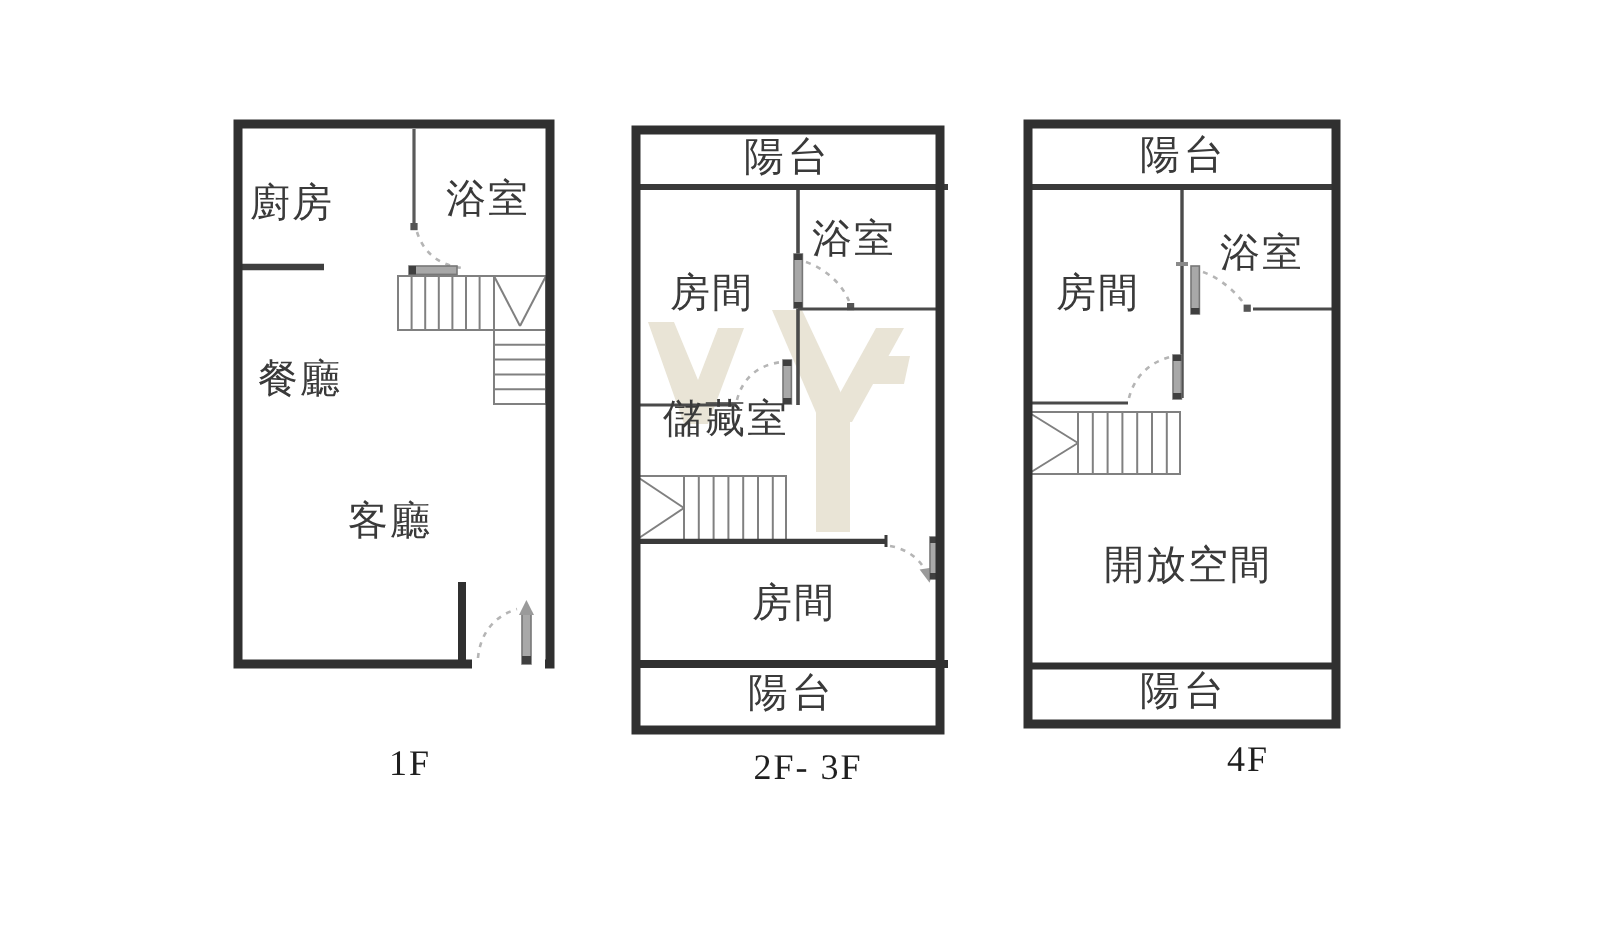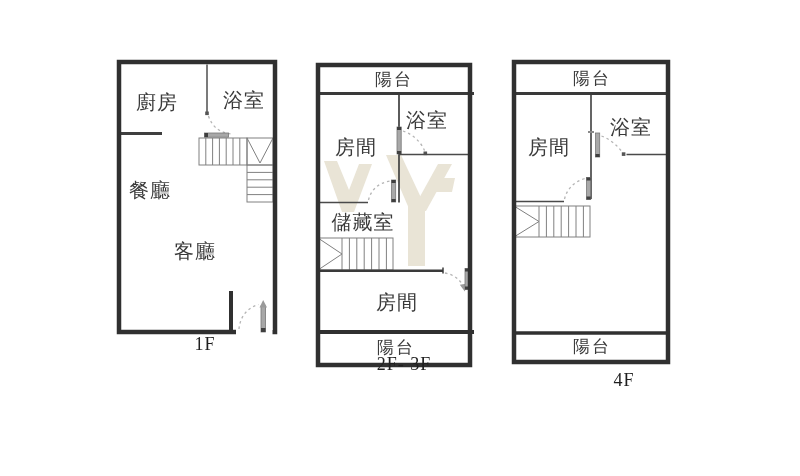--- a/index.html
+++ b/index.html
@@ -13,21 +13,21 @@
   #linework{position:absolute;left:0;top:0;}
   .lbl{
     position:absolute;
     transform:translate(-50%,-50%);
     white-space:nowrap;
     color:#3a3a3a;
     font-size:20px;
     letter-spacing:1px;
     line-height:1;
   }
-  .balcony{font-size:17px;letter-spacing:2px;}
+  .balcony{font-size:20px;letter-spacing:2px;}
   .floor-title{
     position:absolute;
     transform:translate(-50%,-50%);
     white-space:nowrap;
     color:#1f1f1f;
     font-size:18px;
     letter-spacing:1px;
   }
 </style>
 </head>
@@ -172,33 +172,34 @@
         <line x1="561.2" y1="206" x2="561.2" y2="237"></line>
         <line x1="568.6" y1="206" x2="568.6" y2="237"></line>
         <line x1="576" y1="206" x2="576" y2="237"></line>
         <line x1="583.4" y1="206" x2="583.4" y2="237"></line>
       </g>
 
       <rect x="514" y="62" width="154" height="300" stroke="#303030" stroke-width="4.5"></rect>
     </g>
   </svg>
 
-  <div class="lbl" style="left:157px;top:102px">廚房</div>
+  <div class="lbl" style="left:146px;top:102px">廚房</div>
   <div class="lbl" style="left:244px;top:100px">浴室</div>
   <div class="lbl" style="left:150px;top:190px">餐廳</div>
-  <div class="lbl" style="left:195px;top:251px">客廳</div>
-  <div class="floor-title" style="left:205px;top:344px">1F</div>
+  <div class="lbl" style="left:195px;top:261px">客廳</div>
+  <div class="floor-title" style="left:205px;top:382px">1F</div>
 
   <div class="lbl balcony" style="left:394px;top:79px">陽台</div>
   <div class="lbl" style="left:356px;top:147px">房間</div>
   <div class="lbl" style="left:427px;top:120px">浴室</div>
-  <div class="lbl" style="left:363px;top:222px">儲藏室</div>
+  <div class="lbl" style="left:363px;top:210px">儲藏室</div>
   <div class="lbl" style="left:397px;top:302px">房間</div>
   <div class="lbl balcony" style="left:396px;top:347px">陽台</div>
-  <div class="floor-title" style="left:404px;top:364px">2F- 3F</div>
+  <div class="floor-title" style="left:404px;top:384px">2F- 3F</div>
 
   <div class="lbl balcony" style="left:592px;top:78px">陽台</div>
   <div class="lbl" style="left:549px;top:147px">房間</div>
   <div class="lbl" style="left:631px;top:127px">浴室</div>
+  <div class="lbl" style="left:594px;top:283px">開放空間</div>
   <div class="lbl balcony" style="left:592px;top:346px">陽台</div>
   <div class="floor-title" style="left:624px;top:380px">4F</div>
 
 </div>
 
 </body></html>

